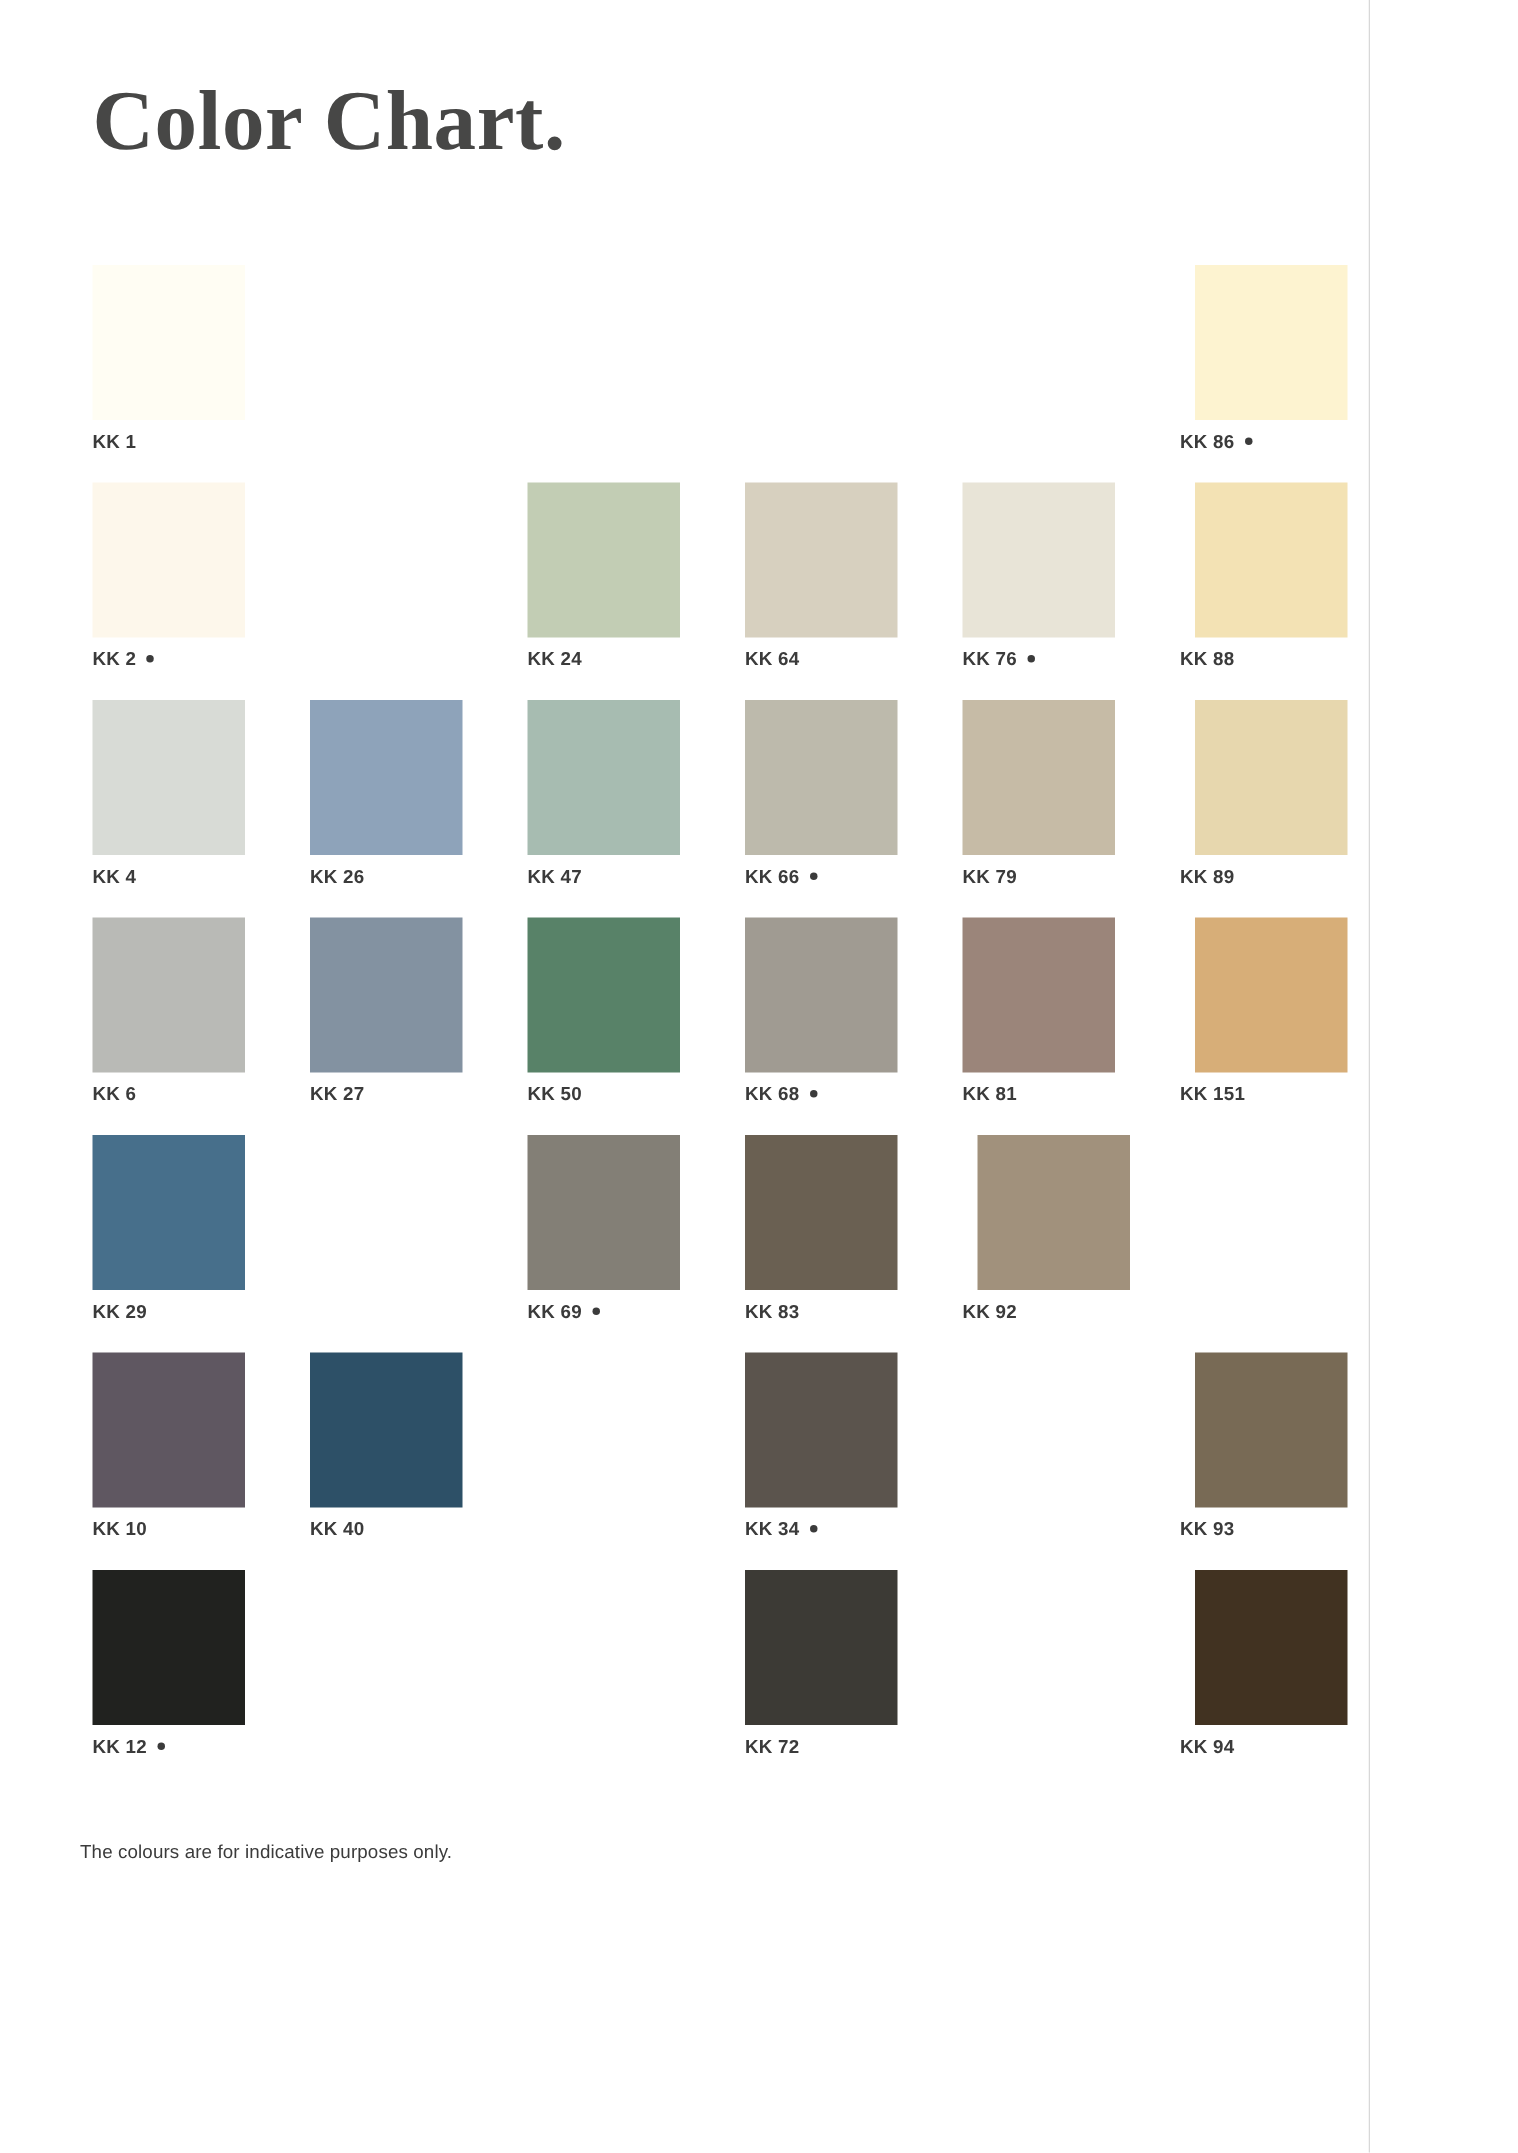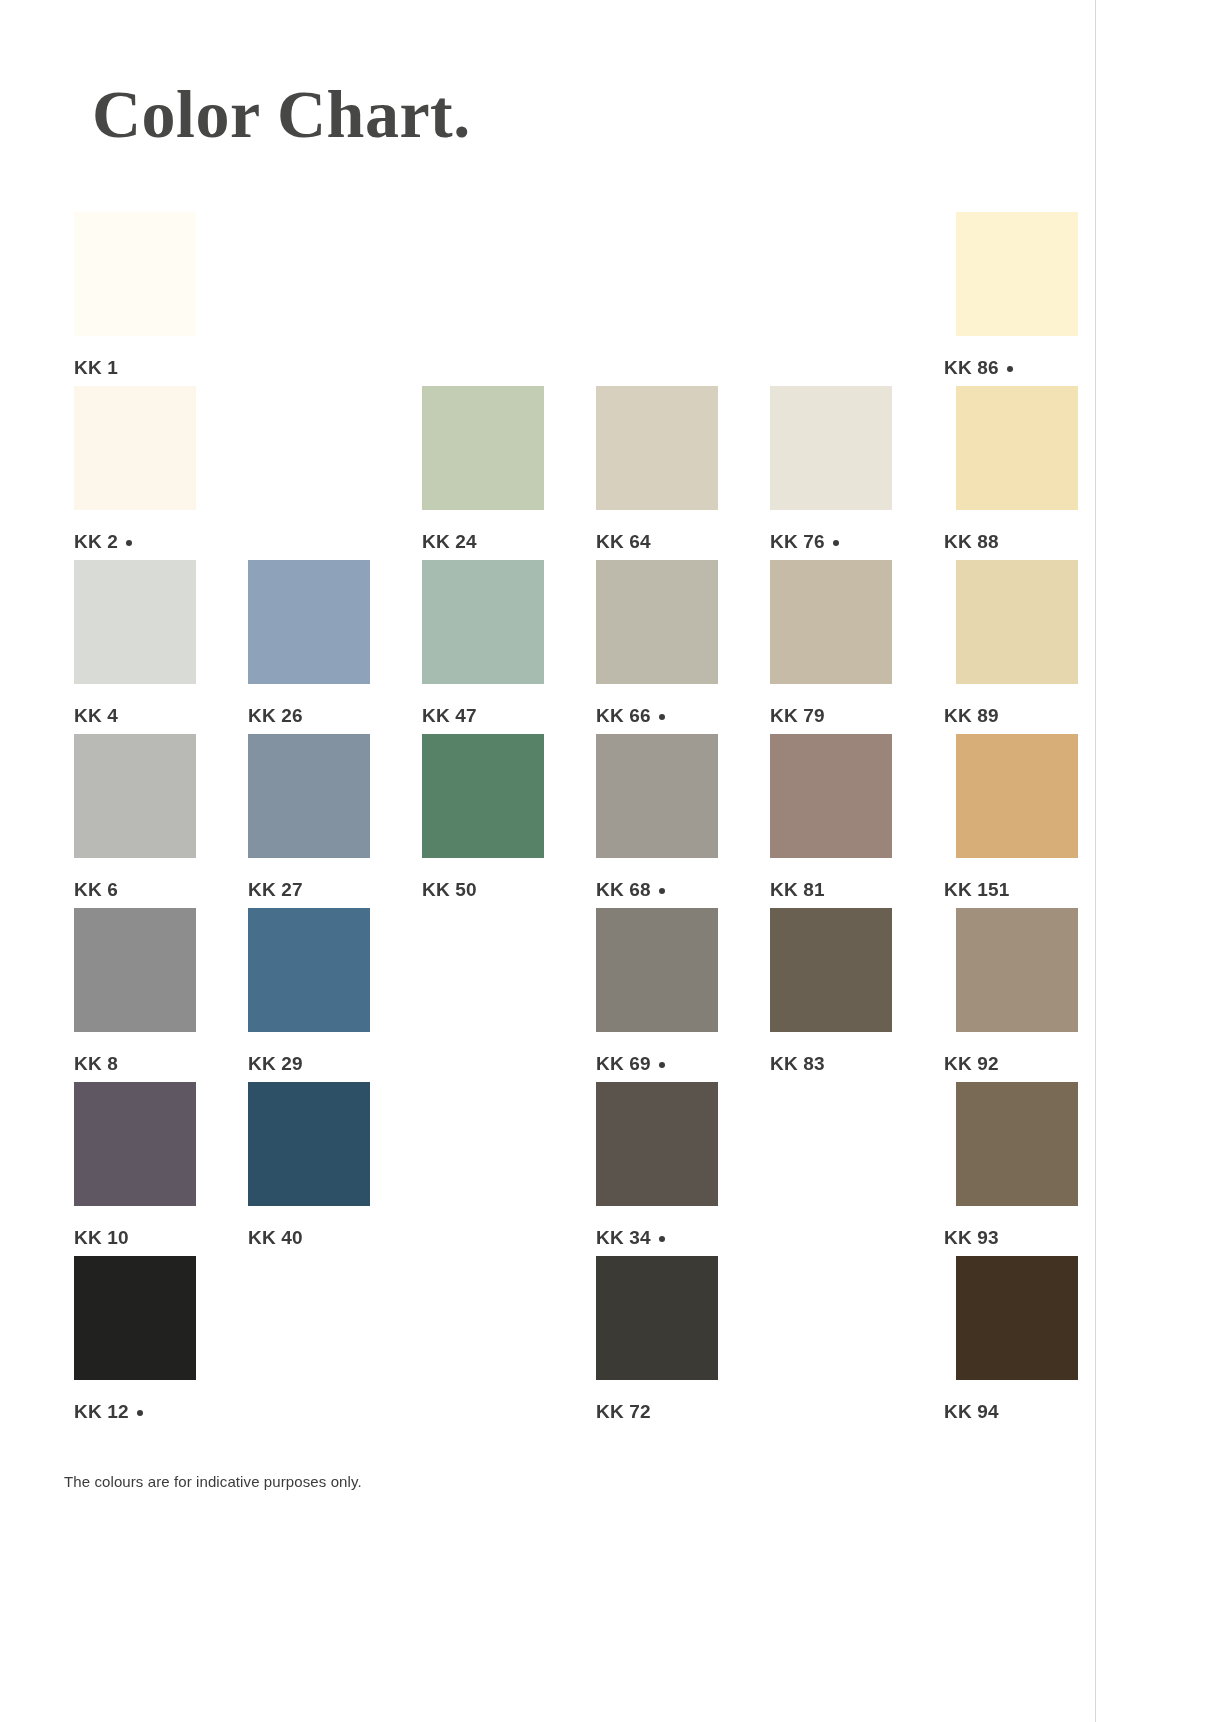--- a/index.html
+++ b/index.html
@@ -27,21 +27,21 @@
     position: absolute;
     left: 0; top: 0;
     width: 1095px; height: 1722px;
     padding: 0;
   }
 
   .title {
     position: absolute;
     left: 74px;
     top: 62px;
-    margin: 18px;
+    margin: 0;
     font-family: "Liberation Serif", "DejaVu Serif", serif;
     font-size: 68px;
     font-weight: 700;
     letter-spacing: 0.5px;
     color: #474746;
     line-height: 1;
     white-space: nowrap;
   }
 
   .grid {
@@ -66,22 +66,22 @@
   .swatch {
     width: 122px;
     height: 124px;
     display: block;
   }
   .swatch.empty { background: transparent; }
 
   .swatch-label {
     position: absolute;
     left: 0;
-    top: 146px;
-    font-size: 19px;
+    top: 134px;
+    font-size: 15px;
     font-weight: 600;
     color: #3b3b3b;
     letter-spacing: 0.2px;
     white-space: nowrap;
     line-height: 1;
   }
 
   .dot {
     display: inline-block;
     width: 6px; height: 6px;
@@ -203,24 +203,20 @@
           <div class="swatch" title="#9B857A" style="background: rgb(155, 133, 122);"></div>
           <div class="swatch-label"><span>KK 81</span></div>
         </div>
         <div class="cell">
           <div class="swatch" title="#D7AE78" style="background: rgb(215, 174, 120);"></div>
           <div class="swatch-label"><span>KK 151</span></div>
         </div>
       </div>
       <div class="grid-row">
         <div class="cell">
-          <div class="swatch" title="#8D8D8D" style="background: rgb(141, 141, 141);"></div>
-          <div class="swatch-label"><span>KK 8</span></div>
-        </div>
-        <div class="cell">
           <div class="swatch" title="#476F8B" style="background: rgb(71, 111, 139);"></div>
           <div class="swatch-label"><span>KK 29</span></div>
         </div>
         <div class="cell">
           <div class="swatch empty"></div>
         </div>
         <div class="cell">
           <div class="swatch" title="#837F76" style="background: rgb(131, 127, 118);"></div>
           <div class="swatch-label"><span>KK 69</span><span class="dot"></span></div>
         </div>

